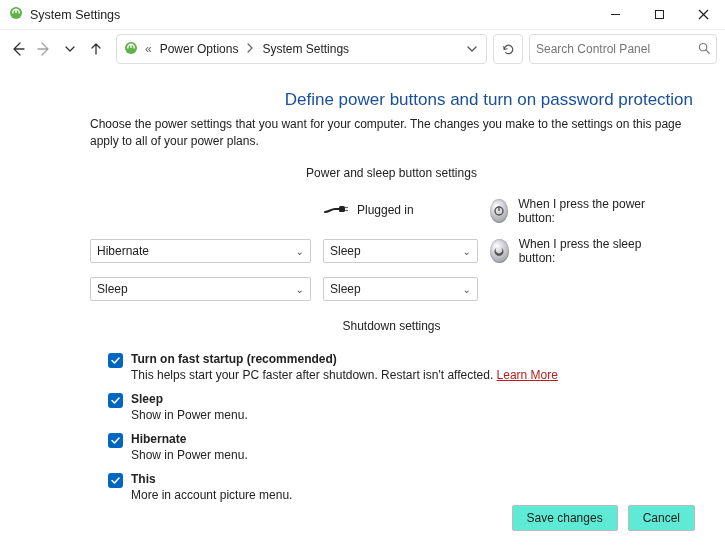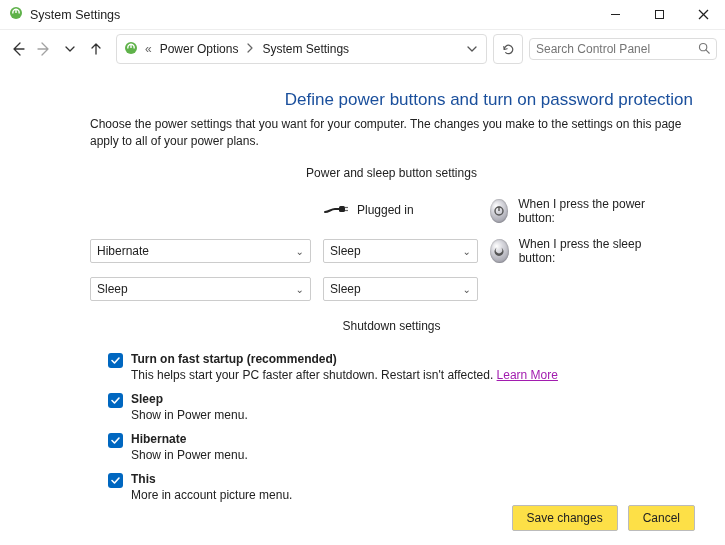--- a/index.html
+++ b/index.html
@@ -36,21 +36,21 @@
     border:1px solid #ddd; border-radius:4px; height:30px; padding:0 6px;
   }
   .addrbar .crumbs { display:flex; align-items:center; gap:8px; font-size:12px; color:#222; flex:1 1 auto; }
   .crumb-sep { color:#666; }
   .addr-icon { width:16px; height:16px; display:flex; align-items:center; justify-content:center; color:#555; }
   .refresh-box {
     width:30px; height:30px; display:flex; align-items:center; justify-content:center;
     border:1px solid #ddd; border-radius:4px;
   }
   .searchbox {
-    width:188px; height:22px; border:1px solid #ddd; border-radius:4px;
+    width:188px; height:30px; border:1px solid #ddd; border-radius:4px;
     display:flex; align-items:center; padding:0 6px; gap:6px;
   }
   .searchbox input {
     border:none; outline:none; font-size:12px; color:#666; flex:1 1 auto; background:transparent;
     padding:0;
   }
   .searchbox .mag { color:#777; }
   
   .content { padding:8px 32px 0 90px; }
   .page-title { color:#1a4f9c; font-size:17px; font-weight:400; margin:8px 0 6px 0;text-align:right; }
@@ -80,29 +80,29 @@
   .shutdown-list { margin-top:8px; padding-left:18px; }
   .shutdown-item { display:flex; gap:8px; margin-bottom:10px; }
   .check {
     width:15px; height:15px; border-radius:3px; background:#0067c0; flex:0 0 15px;
     display:flex; align-items:center; justify-content:center; margin-top:1px;
   }
   .check svg { stroke:#fff; }
   .si-body { }
   .si-title { font-weight:600; font-size:12px; }
   .si-desc { font-size:12px; color:#222; margin-top:2px; }
-  .link { color:#a21caf; text-decoration:underline; }
+  .link { color:#b91c1c; text-decoration:underline; }
   
   .footer {
     position:absolute; left:0; right:0; bottom:0;
     display:flex; justify-content:flex-end; gap:10px;
     padding:8px 30px 14px 0;
   }
   .btn {
-    border:1px solid #bbb; border-radius:2px; background:#fde047;
+    border:1px solid #bbb; border-radius:2px; background:#5eead4;
     padding:5px 14px; font-size:12px; color:#222;
   }
 </style>
 </head>
 <body>
 
 <div class="titlebar">
   <div class="titlebar-left">
     <span>
       <svg width="16" height="16" viewBox="0 0 16 16">

